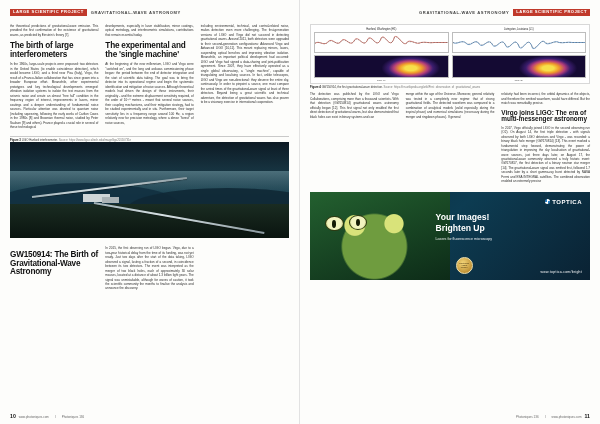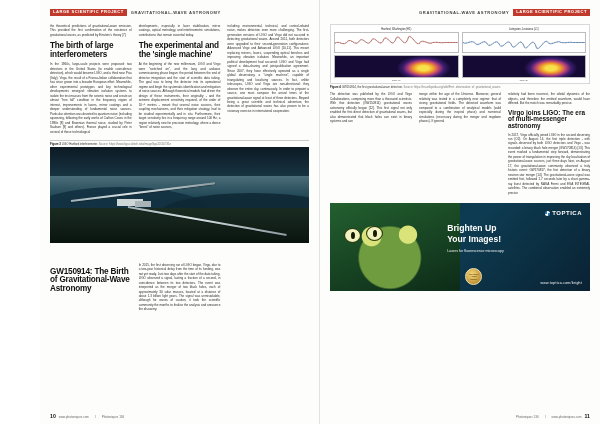--- a/index.html
+++ b/index.html
@@ -7,21 +7,20 @@
     margin: 0; padding: 0;
     width: 600px; height: 424px;
     background: #2b2b2b;
     font-family: "Liberation Sans", sans-serif;
   }
   .spread {
     position: relative;
     width: 600px; height: 424px;
     display: flex;
     background: #ffffff;
-    padding-left: 40px;
   }
   .page {
     position: relative;
     width: 300px; height: 424px;
     background: #fdfdfb;
     padding: 8px 10px 14px 10px;
     overflow: hidden;
   }
   .page.left { border-right: 1px solid #e2e2e2; }
 
@@ -295,21 +294,21 @@
       <div class="horizon"></div>
       <div class="hill"></div>
       <div class="hill b"></div>
       <div class="ground"></div>
       <div class="arm arm1"></div>
       <div class="arm arm2"></div>
       <div class="bld"></div>
       <div class="bld2"></div>
     </div>
 
-    <div style="margin-top:20px;">
+    <div style="margin-top:8px;">
       <div class="cols">
         <div class="col">
           <h2 class="head">GW150914: The Birth of Gravitational-Wave Astronomy</h2>
         </div>
         <div class="col">
           <p class="body">In 2015, the first observing run of LIGO began. Virgo, due to a two-year historical delay from the time of its funding, was not yet ready. Just two days after the start of the data taking, LIGO observed a signal, lasting a fraction of a second, in coincidence between its two detectors. The event was interpreted as the merger of two black holes, each of approximately 30 solar masses, located at a distance of about 1.3 billion light years. The signal was unmistakable, although for waves of caution, it took the scientific community the months to finalise the analysis and announce the discovery.</p>
         </div>
         <div class="col"></div>
       </div>
     </div>
@@ -393,22 +392,22 @@
       <div class="frog">
         <div class="eye l"></div>
         <div class="eye r"></div>
       </div>
       <div class="award">Photonics Award Winner</div>
       <div class="right">
         <div class="brand">
           <span class="brand-dot"></span>
           <span class="brand-name">TOPTICA</span>
         </div>
+        <h4>Your Images!</h4>
         <h4>Brighten Up</h4>
-        <h4>Your Images!</h4>
         <div class="sub">Lasers for fluorescence microscopy</div>
       </div>
       <div class="url">www.toptica.com/bright</div>
     </div>
 
     <div class="footer right">
       <div class="ft-right">
         <span>Photoniques 136</span>
         <span class="sep">I</span>
         <span>www.photoniques.com</span>

